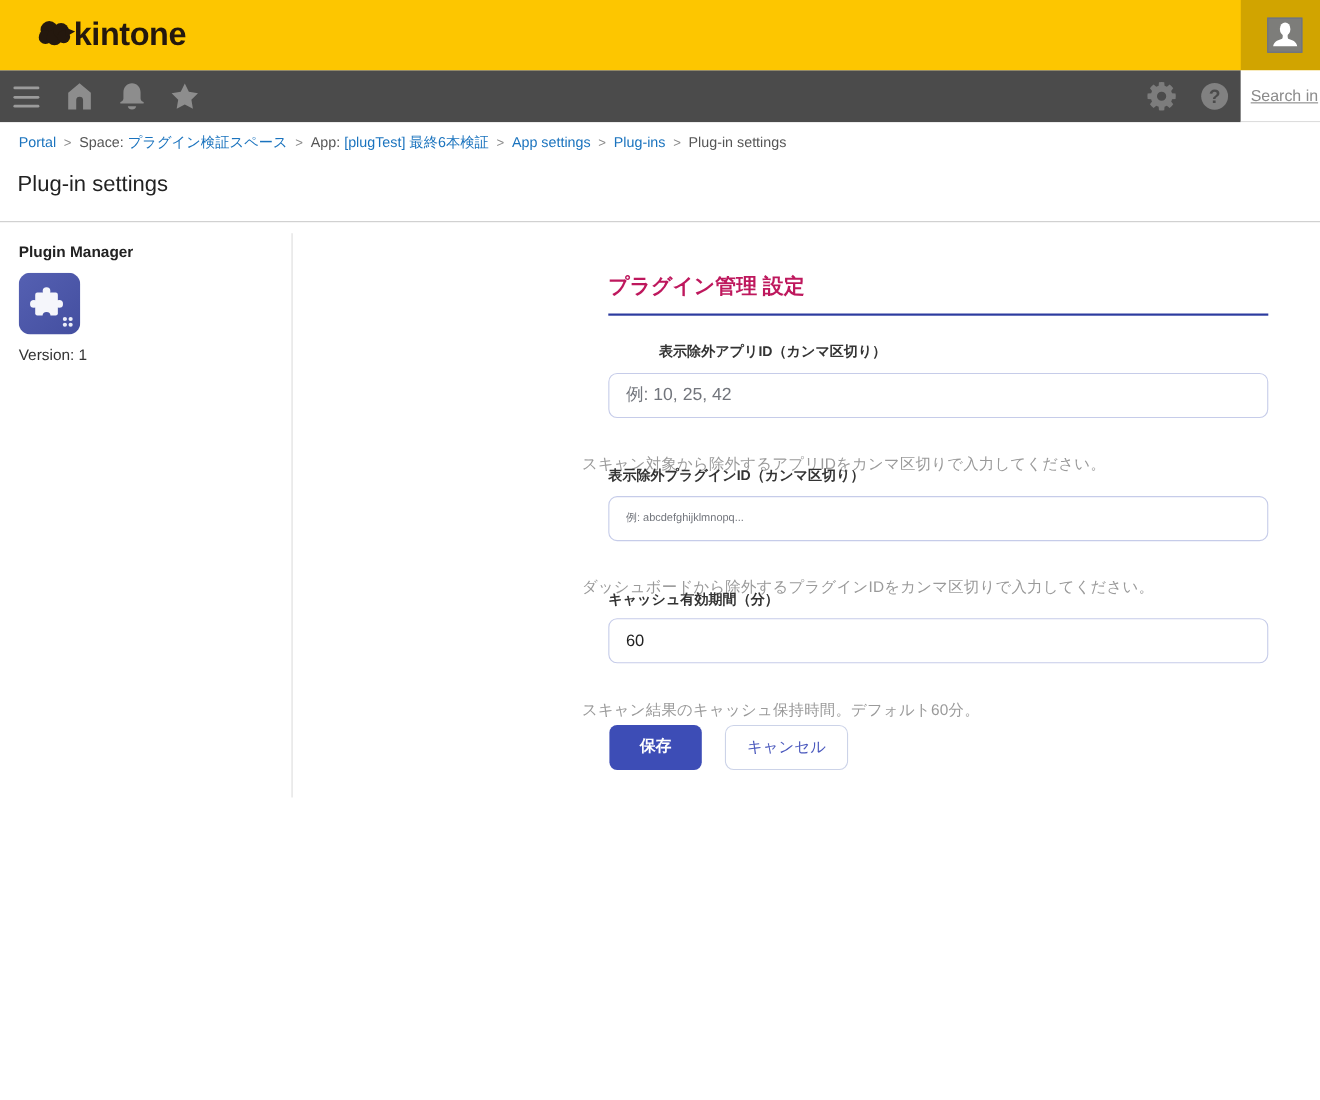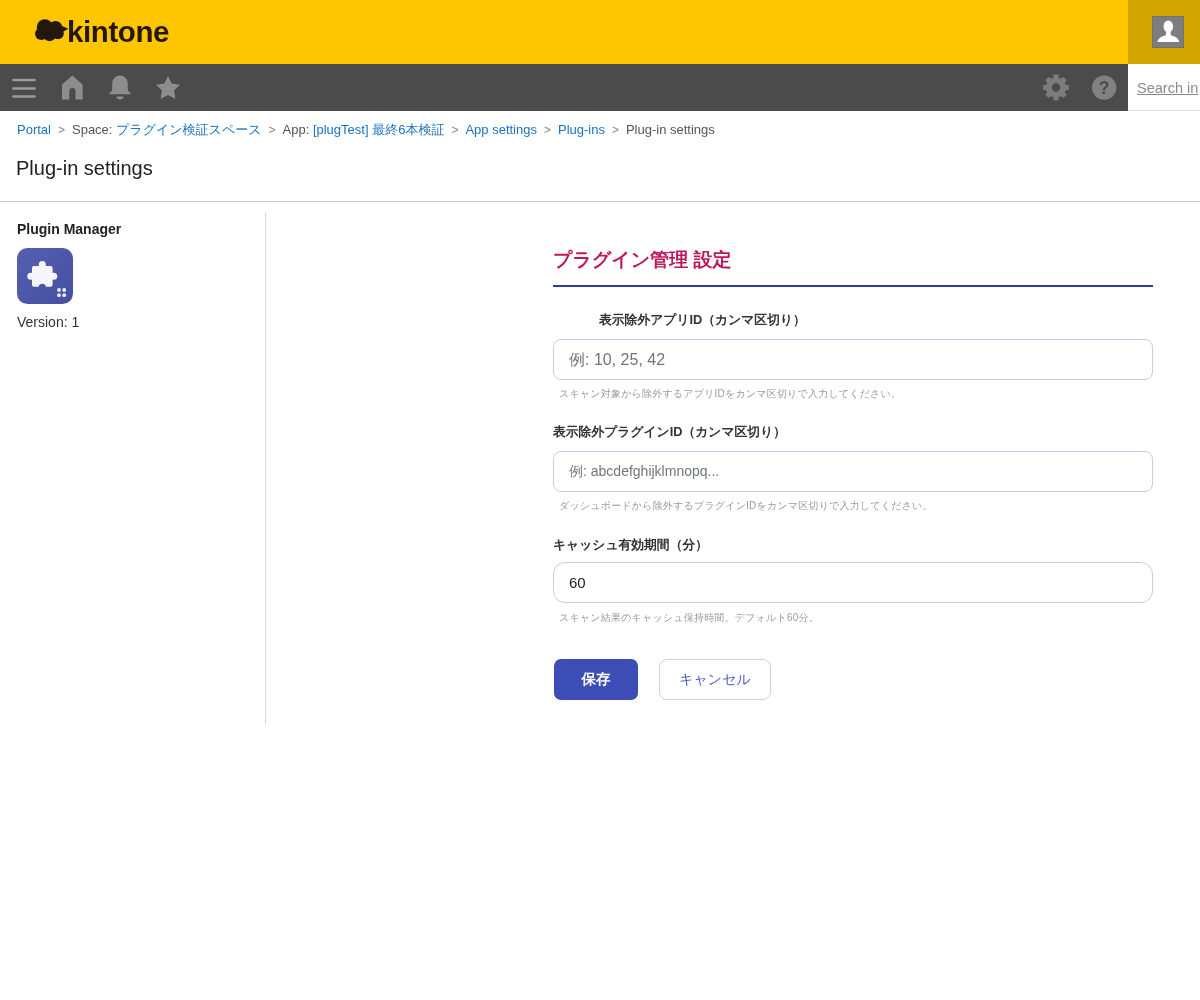--- a/index.html
+++ b/index.html
@@ -34,26 +34,26 @@
 #pm-version { left:17px; top:314px; font-size:14px; color:#333; }
 #vdivider { left:265px; top:212px; width:1px; height:513px; background:#ddd; }
 
 
 #form-head { left:553px; top:247px; font-size:19px; font-weight:bold; color:#be185d; }
 #form-head-line { left:553px; top:285px; width:600px; height:2px; background:#2c3b9f; }
 
 .flabel { left:553px; font-size:12.8px; font-weight:bold; color:#333; }
 .finput { left:553px; width:600px; height:41px; border:1px solid #c6cce9; border-radius:8px; background:#fff;
           font-size:16px; line-height:39px; padding:0 15px; color:#72757c; }
-.fhelp { left:559px; font-size:10px; color:#9a9a9a; letter-spacing:0.2px; }
+.fhelp { left:529px; font-size:14px; color:#9a9a9a; letter-spacing:0.2px;margin-top:26px; }
 
 #lab1 { top:312px;margin-left:46px; } #inp1 { top:339px; } #help1 { top:387px; }
 #lab2 { top:424px; } #inp2 { top:451px; } #help2 { top:499px; }
-#lab3 { top:537px; } #inp3 { top:562px;border-radius:12px; } #help3 { top:611px; }
-#inp2 { font-size:14px; }
+#lab3 { top:537px; } #inp3 { top:562px; } #help3 { top:611px; }
+#inp2 { font-size:10px; }
 #inp3 { color:#222; font-size:15px; }
 
 #btn-save { left:554px; top:659px; width:84px; height:41px; background:#3d4db6; border-radius:7px;
             color:#fff; font-size:14.5px; font-weight:bold; text-align:center; line-height:41px; }
 #btn-cancel { left:659px; top:659px; width:112px; height:41px; background:#fff; border:1px solid #ccd3e8;
               border-radius:8px; color:#4a58bd; font-size:14px; text-align:center; line-height:39px; }
 </style>
 </head>
 <body>
 <div id="page">

